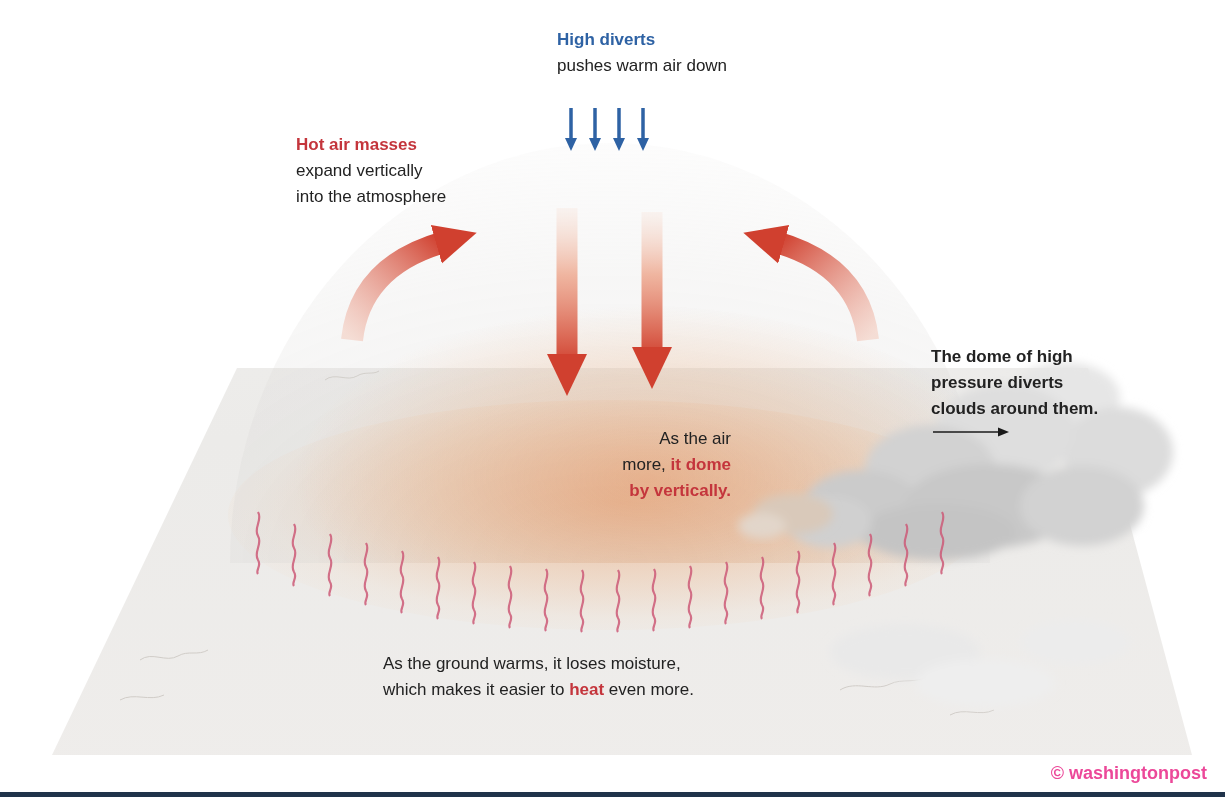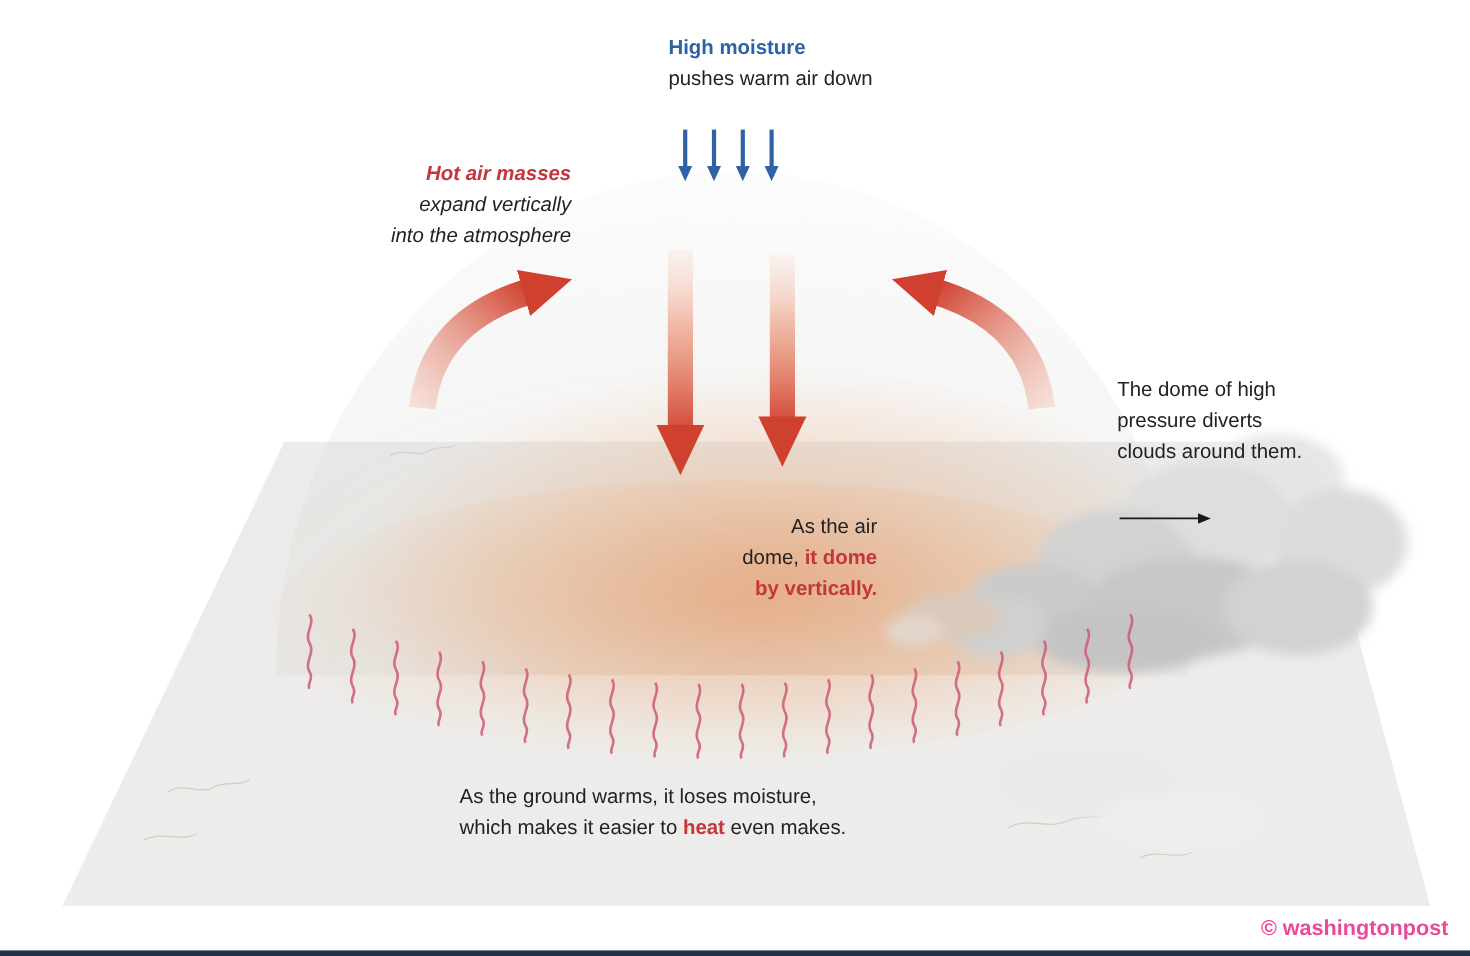--- a/index.html
+++ b/index.html
@@ -161,48 +161,48 @@
       <path d="M571,108 L571,140" marker-end="url(#mBlue)"></path>
       <path d="M595,108 L595,140" marker-end="url(#mBlue)"></path>
       <path d="M619,108 L619,140" marker-end="url(#mBlue)"></path>
       <path d="M643,108 L643,140" marker-end="url(#mBlue)"></path>
     </g>
 
     <path d="M933,432 L1000,432" stroke="#1a1a1a" stroke-width="1.6" fill="none" marker-end="url(#mBlack)"></path>
   </svg>
 
   <div class="note" style="left:557px; top:27px;">
-    <div class="t-blue">High moisture</div>
+    <div class="t-blue">High diverts</div>
     <div>pushes warm air down</div>
   </div>
 
-  <div class="note" style="left:296px; top:132px; width:180px; text-align:right;font-style:italic;">
+  <div class="note" style="left:296px; top:132px; width:180px; ">
     <div class="t-red">Hot air masses</div>
     <div>expand vertically</div>
     <div>into the atmosphere</div>
   </div>
 
   <div class="note" style="left:481px; top:426px; width:250px; text-align:right;">
     <div>As the air</div>
     <div>
-      <span>dome, </span><span class="t-red">it dome</span>
+      <span>more, </span><span class="t-red">it dome</span>
     </div>
     <div class="t-red">by vertically.</div>
   </div>
 
-  <div class="note" style="left:931px; top:312px;">
+  <div class="note" style="left:931px; top:344px;font-weight:bold;">
     <div>The dome of high</div>
     <div>pressure diverts</div>
     <div>clouds around them.</div>
   </div>
 
   <div class="note" style="left:383px; top:651px; width:450px; text-align:left;">
     <div>As the ground warms, it loses moisture,</div>
     <div>
-      <span>which makes it easier to </span><span class="t-red">heat</span><span> even makes.</span>
+      <span>which makes it easier to </span><span class="t-red">heat</span><span> even more.</span>
     </div>
   </div>
 
   <div class="credit">© washingtonpost</div>
 
   <div class="bottom-bar"></div>
 
 </div>
 
 </body></html>

